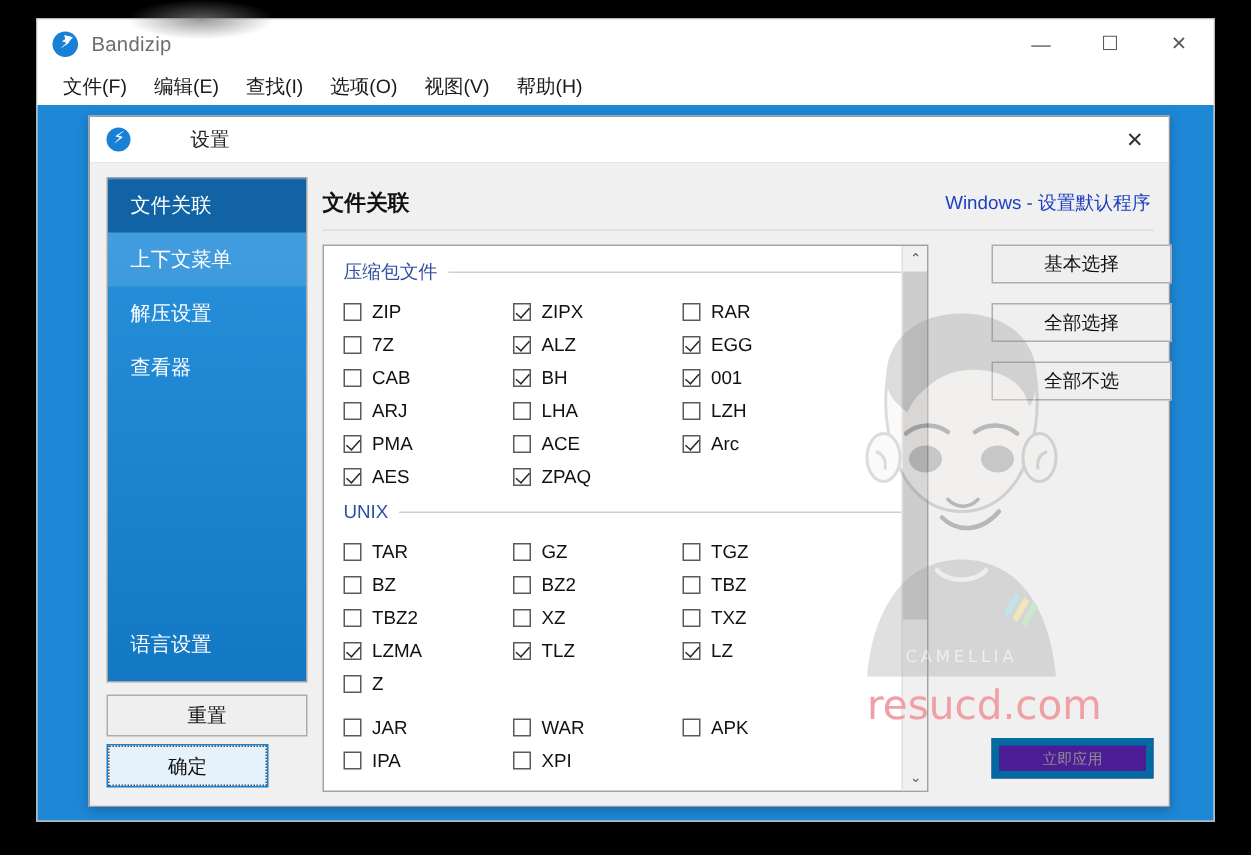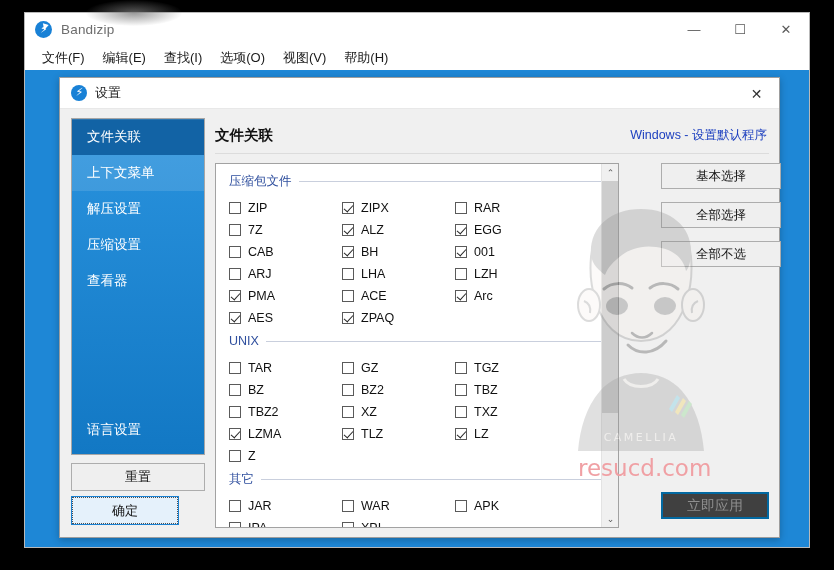--- a/index.html
+++ b/index.html
@@ -93,21 +93,21 @@
   }
   #dlg-icon {
     width: 16px; height: 16px; border-radius: 50%;
     background: #1881d6; margin-left: 11px; margin-right: 8px;
     position: relative; flex: none;
   }
   #dlg-icon .bolt {
     position: absolute; left: 4.5px; top: 2px;
     color: #fff; font-size: 11px; line-height: 11px; font-weight: bold;
   }
-  #dlg-title { font-size: 13px; color: #222; }
+  #dlg-title { font-size: 13px; color: #222; margin-left: 32px; }
   #dlg-close {
     position: absolute; right: 0; top: 0;
     width: 45px; height: 31px;
     display: flex; align-items: center; justify-content: center;
     font-size: 14px; color: #333;
   }
   #dlg-content {
     position: absolute; left: 0; top: 31px; right: 0; bottom: 0;
     background: #f0f0f0;
   }
@@ -223,33 +223,33 @@
   .side-btn {
     width: 120px; height: 26px;
     background: #efefef; border: 1px solid #adadad;
     font-size: 12.5px; color: #111;
     display: flex; align-items: center; justify-content: center;
     margin-bottom: 13px;
   }
   #btn-apply {
     position: absolute; right: 0; bottom: 9px;
     width: 108px; height: 27px;
-    background: #404040; border: 2px solid #0369a1;
-    font-size: 14px; color: #8e8e8e;
+    background: #4c1d95; border: 5px solid #0369a1;
+    font-size: 10px; color: #8e8e8e;
     display: flex; align-items: center; justify-content: center;
   }
   
   #watermark {
     position: absolute; left: 548px; top: 193px;
     width: 186px; height: 300px;
     pointer-events: none; opacity: .30;
   }
   #wm-site {
     position: absolute; left: 578px; top: 455px;
-    font-size: 23px; color: #f0a0a4;
+    font-size: 27px; color: #f0a0a4;
     font-family: "DejaVu Sans", sans-serif;
     pointer-events: none;
   }
   #top-smudge {
     position: absolute; left: 86px; top: 0;
     width: 96px; height: 26px; border-radius: 50%;
     background: radial-gradient(ellipse at center, rgba(120,120,120,.75) 0%, rgba(0,0,0,0) 72%);
   }
 </style>
 </head>
@@ -299,23 +299,20 @@
         <div class="side-item sel">
             <span>文件关联</span>
           </div>
         <div class="side-item hov">
             <span>上下文菜单</span>
           </div>
         <div class="side-item">
             <span>解压设置</span>
           </div>
         <div class="side-item">
-            <span>压缩设置</span>
-          </div>
-        <div class="side-item">
             <span>查看器</span>
           </div>
         <div class="side-item lang">
             <span>语言设置</span>
           </div>
       </div>
 
       <div id="btn-reset">重置</div>
       <div id="btn-ok">
           <span class="inner">确定</span>
@@ -480,24 +477,20 @@
             </div>
             <div class="cb-row">
               <label class="cb">
                   <span class="box"></span>
                   <span>Z</span>
                 </label>
             </div>
 
             <div class="grp-sp"></div>
 
-            <div class="grp-head">
-              <span class="lbl">其它</span>
-              <span class="rule"></span>
-            </div>
             <div class="cb-row">
               <label class="cb">
                   <span class="box"></span>
                   <span>JAR</span>
                 </label>
               <label class="cb">
                   <span class="box"></span>
                   <span>WAR</span>
                 </label>
               <label class="cb">

